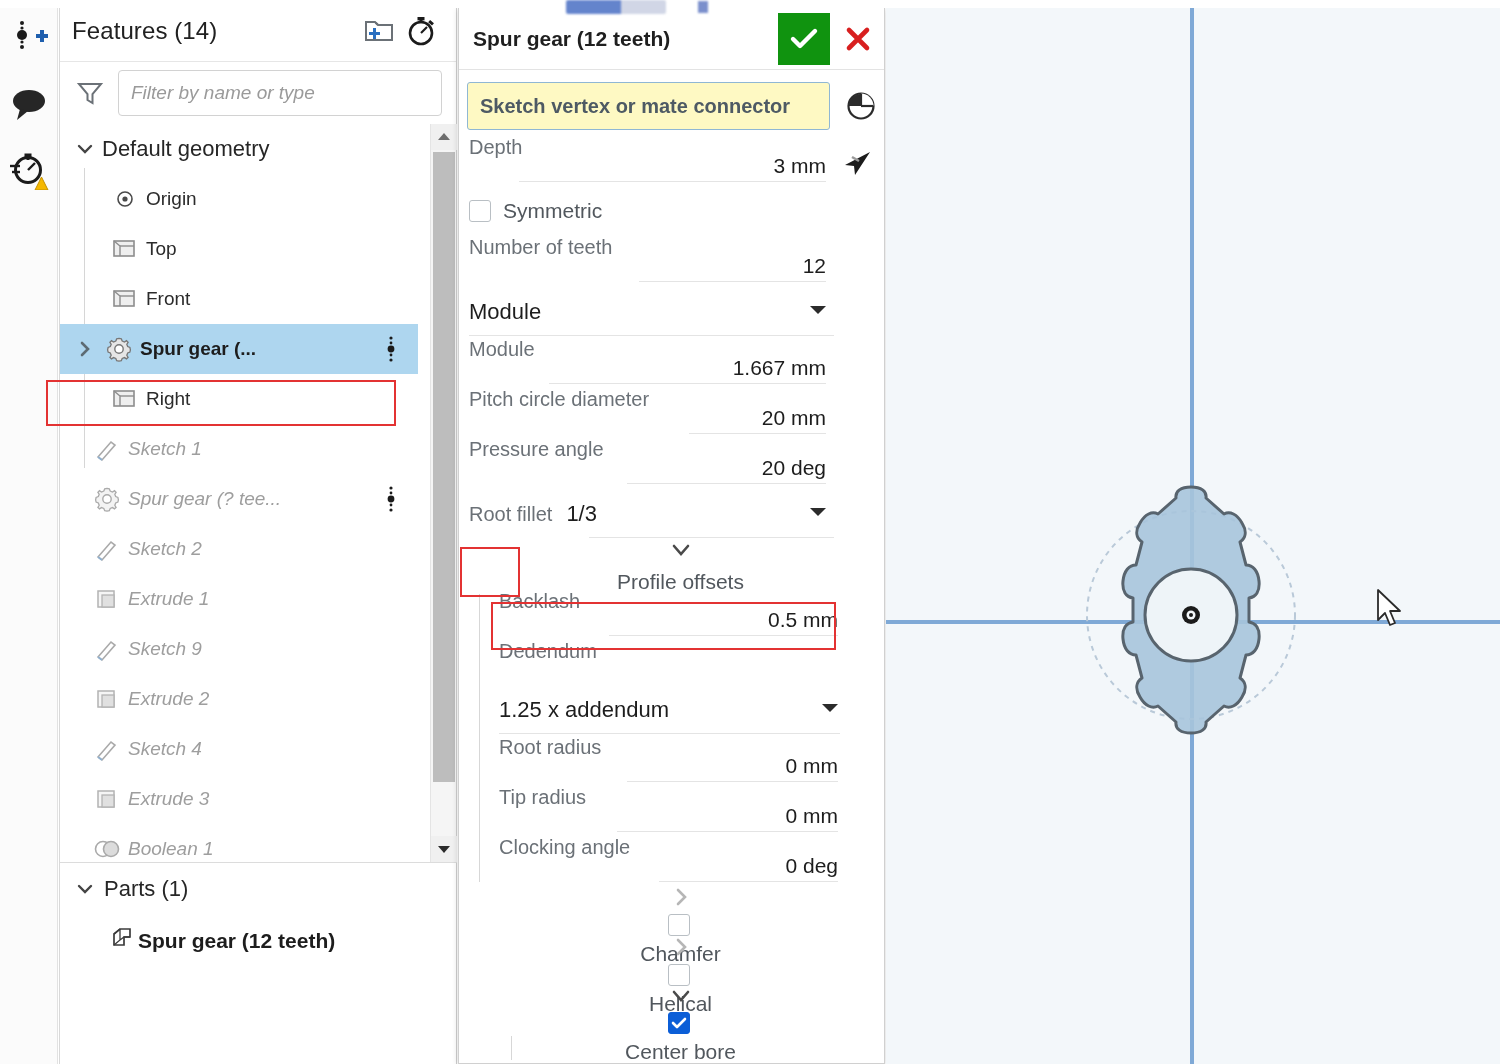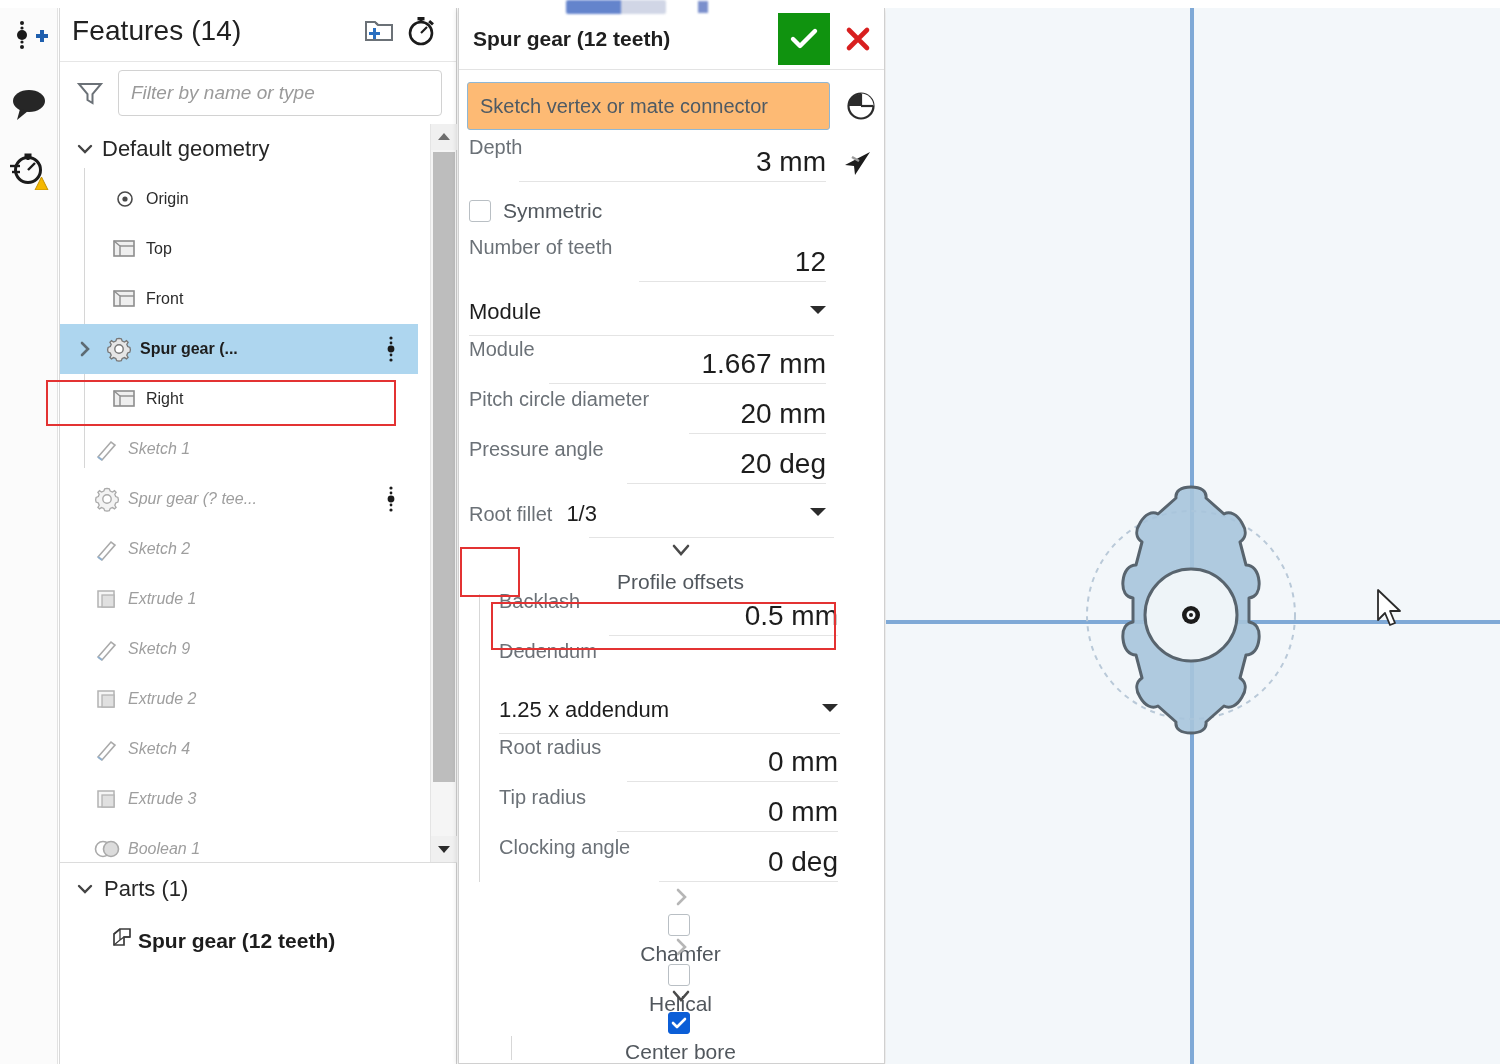--- a/index.html
+++ b/index.html
@@ -46,21 +46,21 @@
     border-left: 1px solid #d9d9d9;
   }
   .features-header {
     position: relative;
     height: 62px;
     display: flex; align-items: center;
     padding: 0 14px 0 12px;
     border-bottom: 1px solid #e6e6e6;
   }
   .features-title {
-    font-size: 28px;
+    font-size: 24px;
     color: #212121;
     font-weight: 400;
     letter-spacing: .1px;
     flex: 1;
   }
   .hdr-icon {
     width: 42px; height: 42px;
     display: flex; align-items: center; justify-content: center;
     cursor: pointer;
   }
@@ -114,21 +114,21 @@
     flex: 0 0 26px;
     margin-right: 4px;
   }
   .tree-row .ticon {
     width: 34px; height: 30px;
     display:flex;align-items:center;justify-content:center;
     flex: 0 0 34px;
     margin-right: 4px;
   }
   .tree-row .tlabel {
-    font-size: 16px;
+    font-size: 19px;
     color: #2b2b2b;
   }
   .tree-row.group > .tlabel { font-size: 22px; color:#262626; }
   .tree-row.dim .tlabel {
     color: #9e9e9e;
     font-style: italic;
   }
   .tree-row.indent1 { padding-left: 12px; }
   .tree-row.child { padding-left: 48px; }
   .tree-row.child2 { padding-left: 30px; }
@@ -246,47 +246,48 @@
   .dlg-body { padding: 0 0 0 0; }
 
   .sel-row {
     display: flex; align-items: center;
     padding: 12px 0 6px 8px;
     gap: 8px;
   }
   .sel-box {
     flex: 1;
     height: 48px;
-    background: #fdba74;
+    background: #fef9c3;
     border: 1px solid #8fb7d4;
     border-radius: 3px;
     display: flex; align-items: center;
     padding: 12px 12px;
     font-size: 20px;
     color: #4e5a64;
     cursor: text;
+    font-weight: bold;
   }
   .sel-icon { width: 46px; height:46px; display:flex;align-items:center;justify-content:center; cursor:pointer;}
 
   .field {
     position: relative;
     display: flex; align-items: baseline;
     padding: 0 0 0 10px;
     height: 50px;
   }
   .field .flabel {
     font-size: 20px;
     color: #6b7177;
     white-space: nowrap;
   }
   .field .fval {
     position: absolute;
     right: 58px;
     bottom: 8px;
-    font-size: 28px;
+    font-size: 21px;
     color: #1d1d1d;
     font-weight: 500;
   }
   .field .underline {
     position: absolute;
     bottom: 4px;
     height: 1px;
     background: #e4e4e4;
   }
   .field .fendicon {

